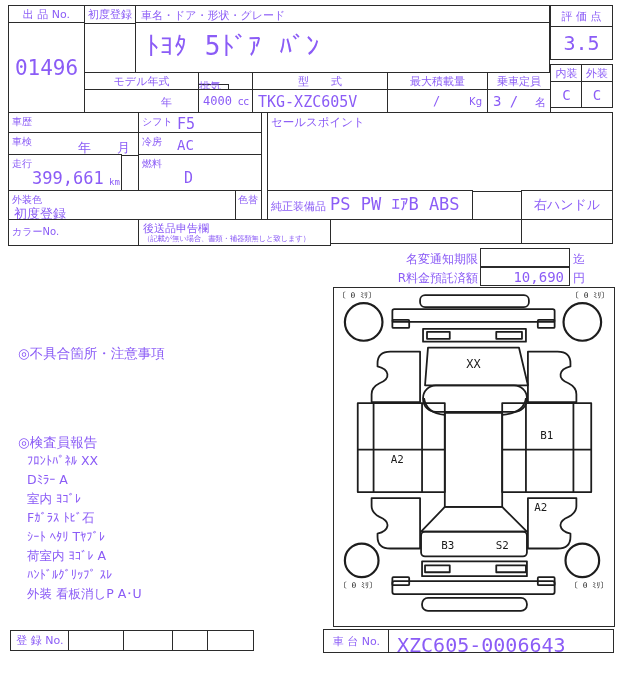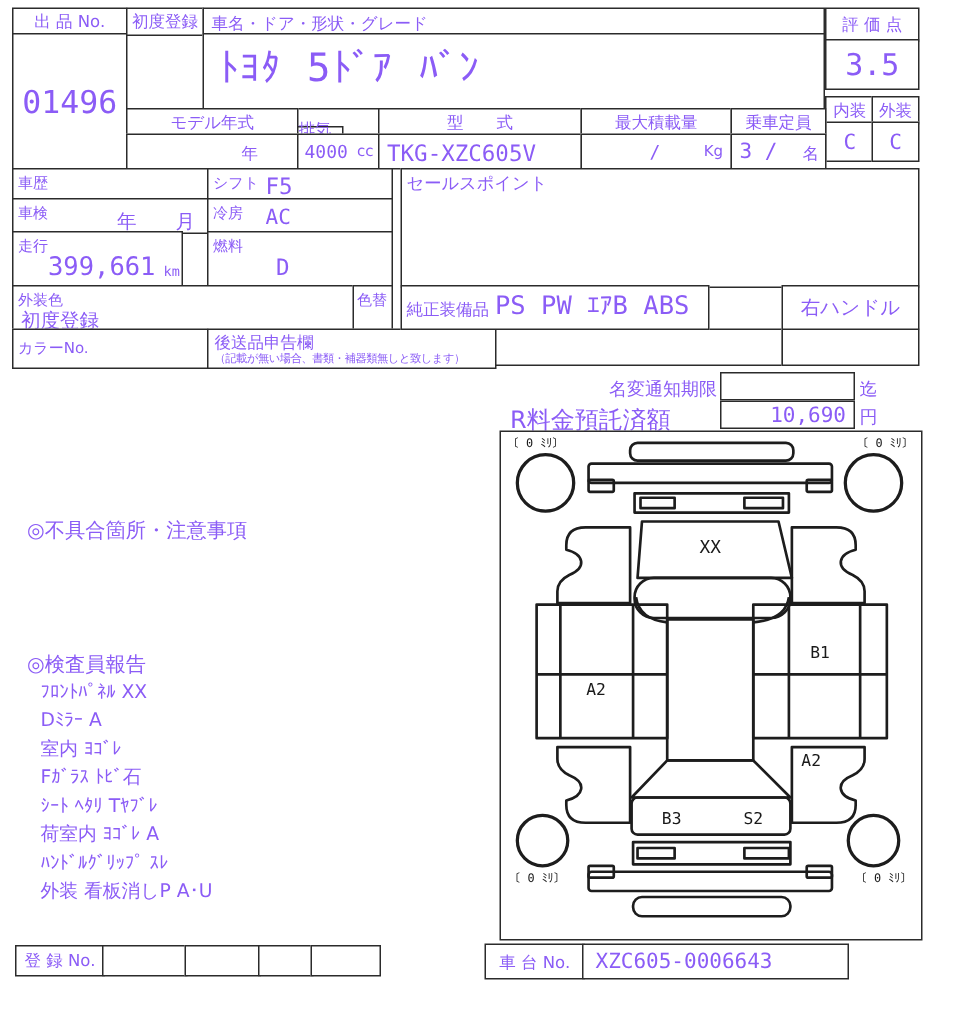--- a/index.html
+++ b/index.html
@@ -106,21 +106,21 @@
   <div class="b" style="left:267px;top:190px;width:206px;height:30px">
     <span class="t" style="left:3px;top:8px;font-size:11px">純正装備品</span>
     <span class="t mono" style="left:62px;top:3px;font-size:17px;font-weight:normal">PS PW ｴｱB ABS</span>
   </div>
   <div class="b c" style="left:521px;top:190px;width:92px;height:30px;font-size:13px">右ハンドル</div>
 
   <div class="t" style="left:340px;top:251px;width:138px;text-align:right;font-size:12px">名変通知期限</div>
   <div class="b" style="left:480px;top:248px;width:90px;height:19px"></div>
   <div class="t" style="left:573px;top:251px;font-size:12px">迄</div>
 
-  <div class="t" style="left:340px;top:270px;width:138px;font-size:16px">R料金預託済額</div>
+  <div class="t" style="left:340px;top:270px;width:138px;text-align:right;font-size:12px">R料金預託済額</div>
   <div class="b mono" style="left:480px;top:267px;width:90px;height:19px;text-align:right;padding:1px 5px 0 0;font-size:14px">10,690</div>
   <div class="t" style="left:573px;top:270px;font-size:12px">円</div>
 
   <div class="t" style="left:18px;top:345px;font-size:13.5px">◎不具合箇所・注意事項</div>
   <div class="t" style="left:18px;top:434px;font-size:13.5px">◎検査員報告</div>
 
   <div class="t" style="left:27px;top:451px;font-size:12.5px;line-height:19px">
     <div>ﾌﾛﾝﾄﾊﾟﾈﾙ XX</div>
     <div>Dﾐﾗｰ A</div>
     <div>室内 ﾖｺﾞﾚ</div>
@@ -188,15 +188,15 @@
     </svg>
   </div>
 
   <div class="b c" style="left:10px;top:630px;width:60px;height:21px;font-size:11px">登 録 No.</div>
   <div class="b" style="left:68px;top:630px;width:57px;height:21px"></div>
   <div class="b" style="left:123px;top:630px;width:51px;height:21px"></div>
   <div class="b" style="left:172px;top:630px;width:37px;height:21px"></div>
   <div class="b" style="left:207px;top:630px;width:47px;height:21px"></div>
 
   <div class="b c" style="left:323px;top:629px;width:67px;height:24px;font-size:11px">車 台 No.</div>
-  <div class="b mono" style="left:388px;top:629px;width:178px;height:24px;font-size:14px;padding:3px 0 0 8px">XZC605-0006643</div>
+  <div class="b mono" style="left:388px;top:629px;width:226px;height:24px;font-size:20px;padding:3px 0 0 8px">XZC605-0006643</div>
 
 </div>
 
 </body></html>

